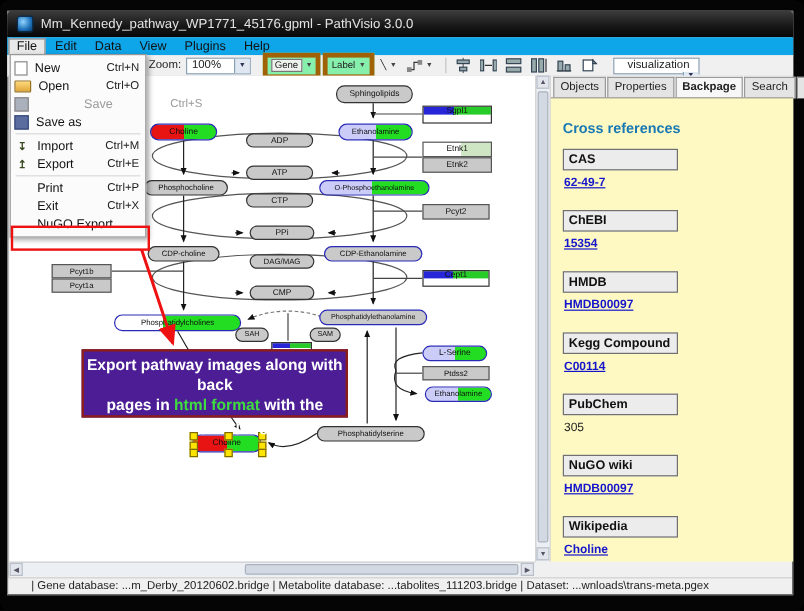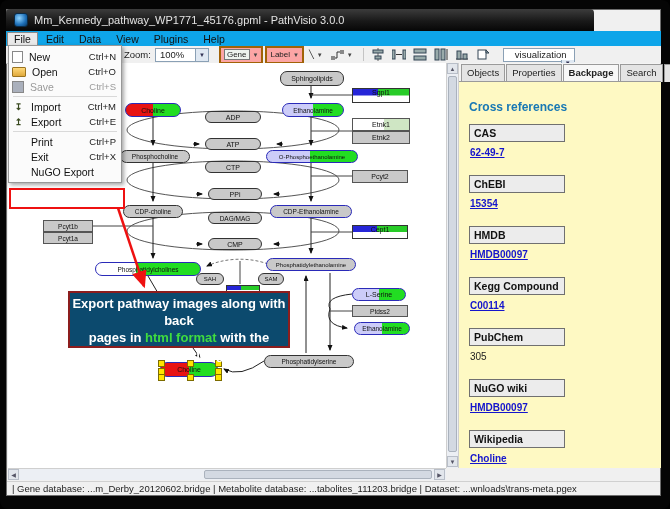--- a/index.html
+++ b/index.html
@@ -1,29 +1,29 @@
 <!DOCTYPE html>
 <html><head>
 <meta charset="utf-8">
 <style>
   html,body{margin:0;padding:0;background:#000;}
   #stage{position:relative;width:670px;height:509px;background:#050505;font-family:"Liberation Sans",sans-serif;overflow:hidden;border-radius:8px;}
   .abs{position:absolute;}
   
   #window{left:6px;top:9px;width:655px;height:487px;background:#f0f0f0;border:1px solid #6d6d6d;box-sizing:border-box;}
-  #titlebar{left:6px;top:9px;width:588px;height:22px;background:linear-gradient(180deg,#3c3c3c,#191919 55%,#060606);border-radius:4px 4px 0 0;display:flex;align-items:center;color:#e3e3e3;font-size:11px;padding-left:8px;box-sizing:border-box;}
+  #titlebar{left:6px;top:9px;width:655px;height:22px;background:linear-gradient(180deg,#3c3c3c,#191919 55%,#060606);border-radius:4px 4px 0 0;display:flex;align-items:center;color:#e3e3e3;font-size:11px;padding-left:8px;box-sizing:border-box;}
   #titlebar .app-ic{width:12px;height:12px;margin-right:6px;border-radius:3px;background:radial-gradient(circle at 35% 35%,#8fd4ff,#1d6fb8 60%,#0b3c66);border:1px solid #0a2c4a;}
   #menubar{left:6px;top:31px;width:655px;height:15px;background:#0ea5e9;border-bottom:1px solid #d6d6d6;display:flex;align-items:center;font-size:10.5px;color:#111;}
   .menu-item{padding:1px 7px;margin-left:1px;}
   .menu-item.active{border:1px solid #8a8a8a;background:#e9e9e9;padding:0 6px;}
   #toolbar{left:6px;top:46px;width:655px;height:17px;background:#f0f0f0;border-bottom:1px solid #c9c9c9;display:flex;align-items:center;font-size:9.5px;color:#222;}
   .tb-gap{width:10px;}
   .combo{height:14px;background:#fff;border:1px solid #8aa0b5;display:flex;align-items:center;font-size:9.5px;padding-left:4px;box-sizing:border-box;}
   .combo .arrow{margin-left:auto;width:12px;height:100%;background:#dfe8f2;border-left:1px solid #8aa0b5;font-size:6px;display:flex;align-items:center;justify-content:center;color:#335;}
-  .tool-btn{height:14px;border:2px solid #a16207;background:#fca5a5;display:flex;align-items:center;font-size:8px;padding:0 3px;margin-right:2px;color:#222;}
+  .tool-btn{height:14px;border:4px solid #a16207;background:#86efac;display:flex;align-items:center;font-size:8px;padding:0 3px;margin-right:2px;color:#222;}
   .dd{font-size:6px;color:#444;margin-left:3px;}
   .icon-btn{width:18px;height:15px;display:flex;align-items:center;justify-content:center;margin-right:3px;}
   .tb-sep{width:1px;height:13px;background:#c4c4c4;margin:0 5px;}
   
   #canvas{left:8px;top:63px;width:438px;height:405px;background:#fff;overflow:hidden;}
   #vscroll{left:446px;top:63px;width:12px;height:405px;background:#eceff4;border-left:1px solid #cfcfcf;box-sizing:border-box;font-size:6px;color:#556;}
   #hscroll{left:8px;top:468px;width:438px;height:12px;background:#eceff4;border-top:1px solid #cfcfcf;box-sizing:border-box;font-size:6px;color:#556;}
   .sb-btn{position:absolute;width:11px;height:11px;background:#e2e6ec;border:1px solid #b8bec8;display:flex;align-items:center;justify-content:center;box-sizing:border-box;}
   .sb-thumb{position:absolute;background:#d3d9e2;border:1px solid #aab2bd;box-sizing:border-box;border-radius:2px;}
   
@@ -32,41 +32,41 @@
   .tab{border:1px solid #9a9a9a;border-bottom:none;background:#e4e4e4;padding:2px 5px 3px;margin-right:1px;color:#222;}
   .tab.active{background:#f7f7f7;font-weight:bold;padding-bottom:4px;}
   #panel-content{position:absolute;left:0;top:18px;width:202px;height:387px;background:#fef9c3;border-top:1px solid #9a9a9a;padding:0 0 0 10px;box-sizing:border-box;overflow:hidden;}
   .bp-heading{margin-top:18px;font-size:12px;font-weight:bold;color:#1878b4;}
   .bp-section{margin-top:10px;}
   .bp-box{width:86px;border:1px solid #707070;background:#ececec;font-size:10.5px;font-weight:bold;color:#111;padding:2px 4px;}
   .bp-val{display:inline-block;margin:5px 0 7px 1px;font-size:10px;font-weight:bold;}
   a.bp-link{color:#1515cc;text-decoration:underline;}
   .bp-plain{color:#222;text-decoration:none;font-weight:normal;}
   
-  #statusbar{left:7px;top:481px;width:653px;height:14px;background:#f0f0f0;border-top:1px solid #d0d0d0;font-size:9.5px;color:#222;display:flex;align-items:center;padding-left:5px;box-sizing:border-box;white-space:nowrap;overflow:hidden;}
+  #statusbar{left:7px;top:481px;width:653px;height:14px;background:#f0f0f0;border-top:1px solid #d0d0d0;font-size:9.5px;color:#222;display:flex;align-items:center;padding-left:19px;box-sizing:border-box;white-space:nowrap;overflow:hidden;}
   
   #filemenu{left:8px;top:45px;width:114px;background:#fbfbfb;border:1px solid #979797;box-shadow:2px 2px 4px rgba(0,0,0,.35);padding:3px 1px;box-sizing:border-box;z-index:30;}
   .fm-row{display:flex;align-items:center;height:15px;font-size:10.5px;color:#111;padding:0 4px 0 2px;}
   .fm-row .ic{width:13px;height:11px;margin-right:6px;flex:none;display:flex;align-items:center;justify-content:center;font-size:9px;}
   .fm-label{flex:1;white-space:nowrap;}
   .fm-sc{color:#222;font-size:9.5px;margin-left:8px;text-align:center;}
-  .fm-row.disabled{color:#9a9a9a;}
+  .fm-row.disabled{color:#9a9a9a;gap:40px;}
   .fm-row.disabled .fm-sc{color:#9a9a9a;}
   .fm-sep{height:1px;background:#d9d9d9;margin:2px 3px;}
   .ic-new{background:#fff;border:1px solid #888;width:9px !important;height:10px !important;}
   .ic-open{background:linear-gradient(180deg,#ffd97a,#e0a93c);border:1px solid #9a7320;width:12px !important;height:8px !important;border-radius:1px;}
   .ic-save{background:#aab0bc;border:1px solid #888;width:10px !important;height:10px !important;}
   .ic-saveas{background:#5a6d9e;border:1px solid #39497a;width:10px !important;height:10px !important;}
   .ic-imp,.ic-exp{color:#3a4a20;font-weight:bold;}
   
   .node{position:absolute;display:flex;align-items:center;justify-content:center;font-size:7px;color:#101010;box-sizing:border-box;white-space:nowrap;z-index:3;}
   .node.pill{border-radius:7px;}
   .node .hndl{position:absolute;width:5px;height:5px;background:#ffe400;border:1px solid #7d6c00;z-index:5;}
   
-  #ann-box{left:68px;top:291px;width:222px;height:57px;background:#0c4a6e;border:2px solid #8c1d1d;box-sizing:border-box;color:#fff;font-weight:bold;font-size:13px;text-align:center;line-height:17px;padding-top:2px;z-index:40;}
+  #ann-box{left:68px;top:291px;width:222px;height:57px;background:#4c1d95;border:2px solid #8c1d1d;box-sizing:border-box;color:#fff;font-weight:bold;font-size:13px;text-align:center;line-height:17px;padding-top:2px;z-index:40;}
   #overlay{left:0;top:0;width:670px;height:509px;pointer-events:none;z-index:50;}
   svg{display:block;}
 </style>
 </head>
 <body>
 
 <div id="stage">
 
   <div id="window" class="abs"></div>
 
@@ -352,20 +352,24 @@
       <div class="fm-row">
         <div class="ic ic-open"></div>
         <div class="fm-label">Open</div>
         <div class="fm-sc">Ctrl+O</div>
       </div>
       <div class="fm-row disabled">
         <div class="ic ic-save"></div>
         <div class="fm-label">Save</div>
         <div class="fm-sc">Ctrl+S</div>
       </div>
+      <div class="fm-row">
+        <div class="ic ic-saveas"></div>
+        <div class="fm-label">Save as</div>
+      </div>
       <div class="fm-sep"></div>
       <div class="fm-row">
         <div class="ic ic-imp">↧</div>
         <div class="fm-label">Import</div>
         <div class="fm-sc">Ctrl+M</div>
       </div>
       <div class="fm-row">
         <div class="ic ic-exp">↥</div>
         <div class="fm-label">Export</div>
         <div class="fm-sc">Ctrl+E</div>

